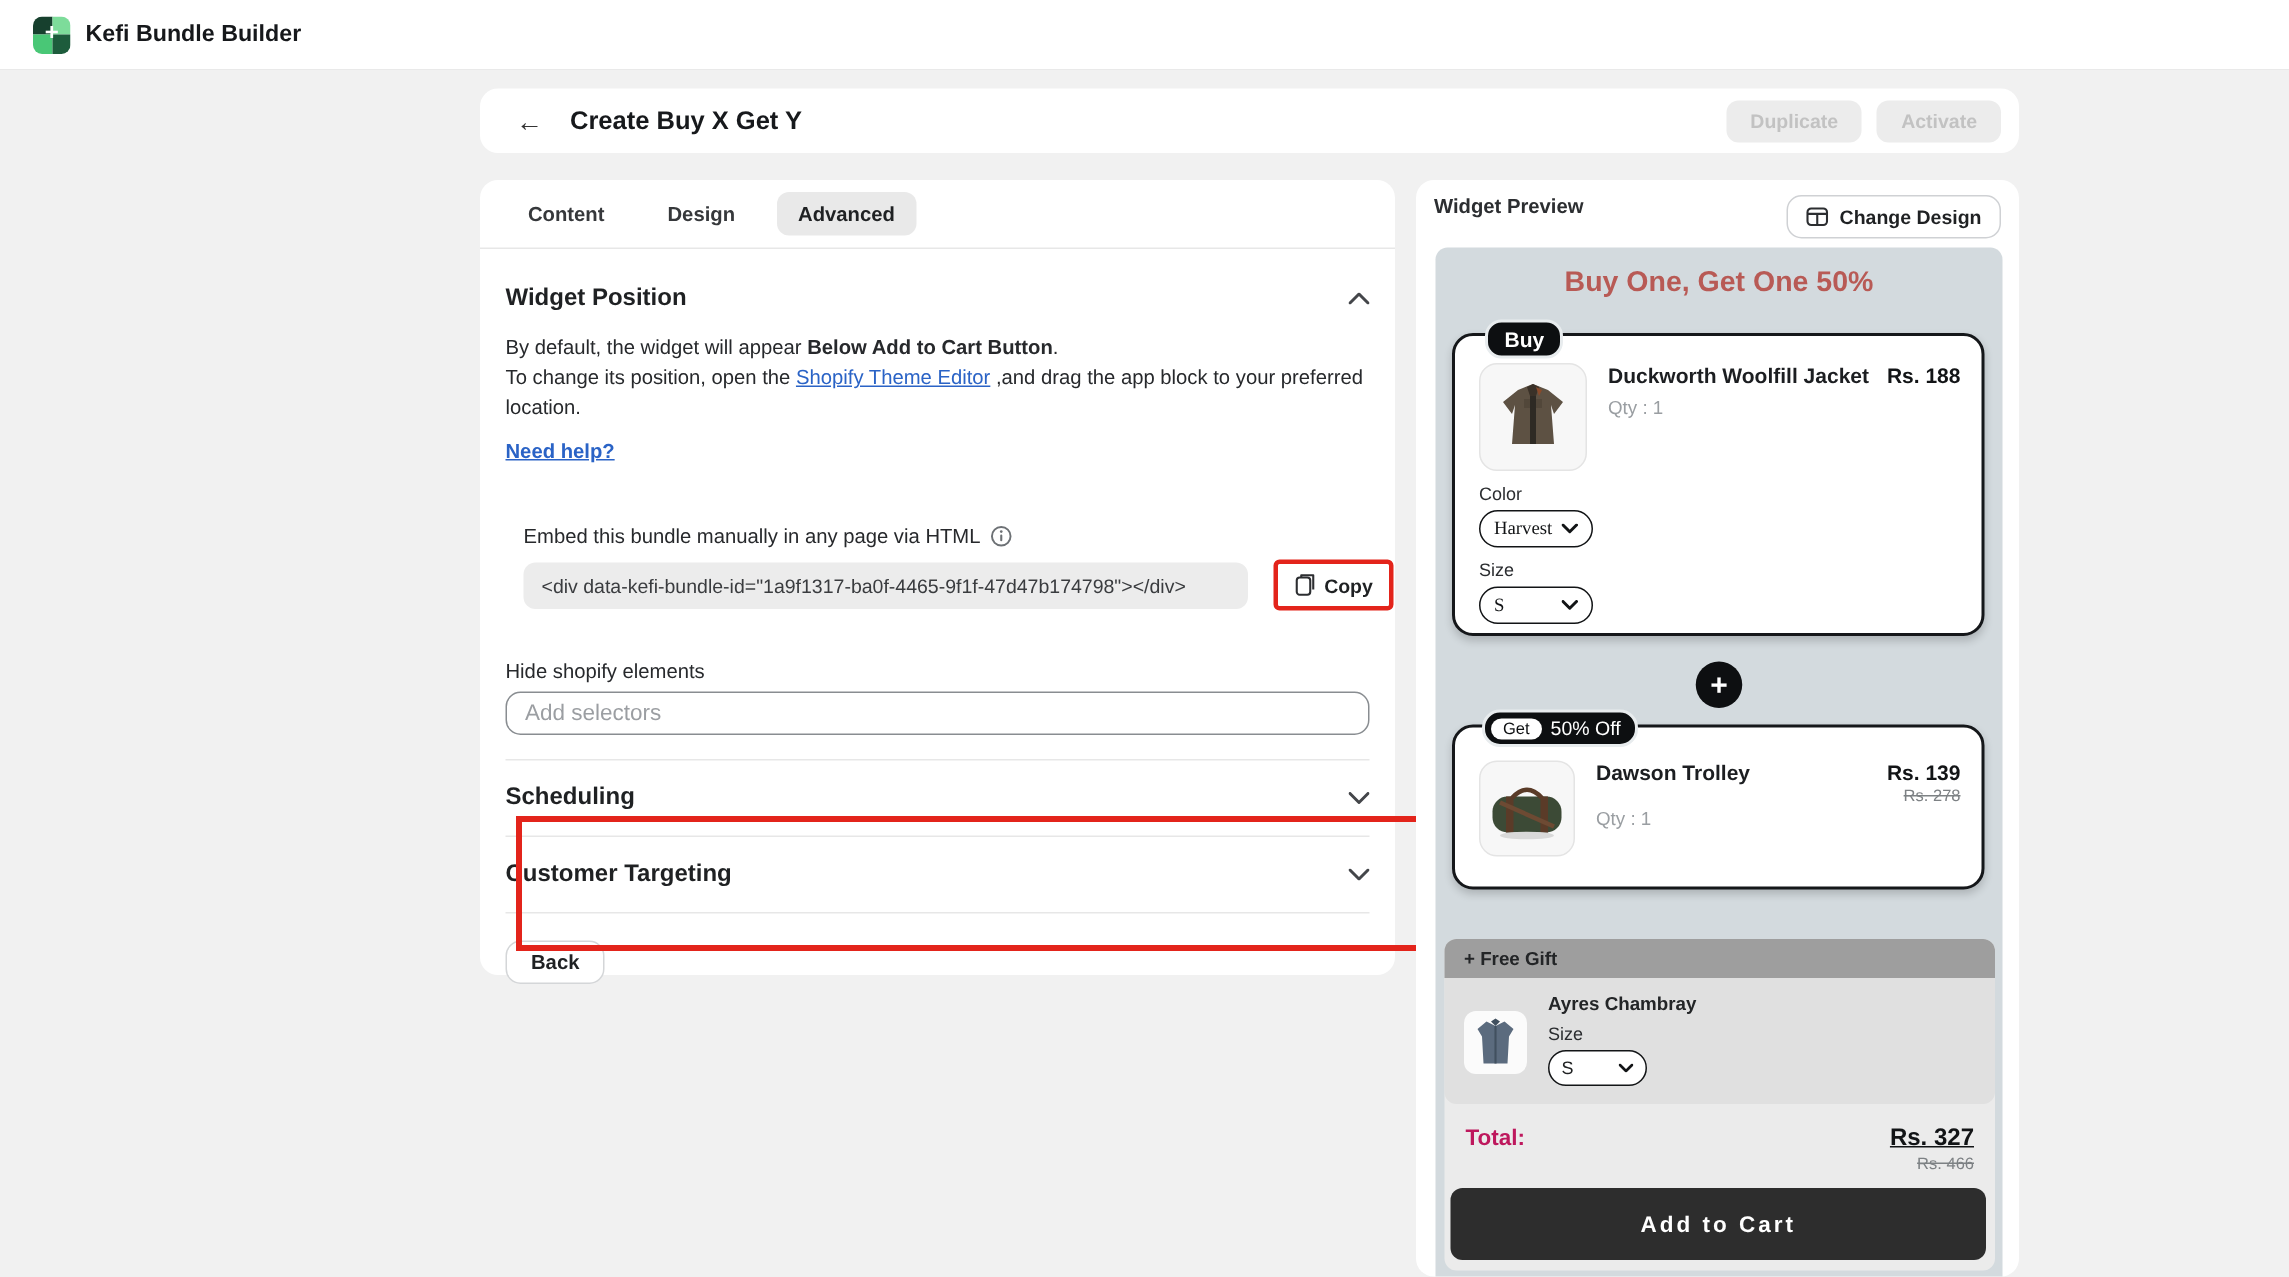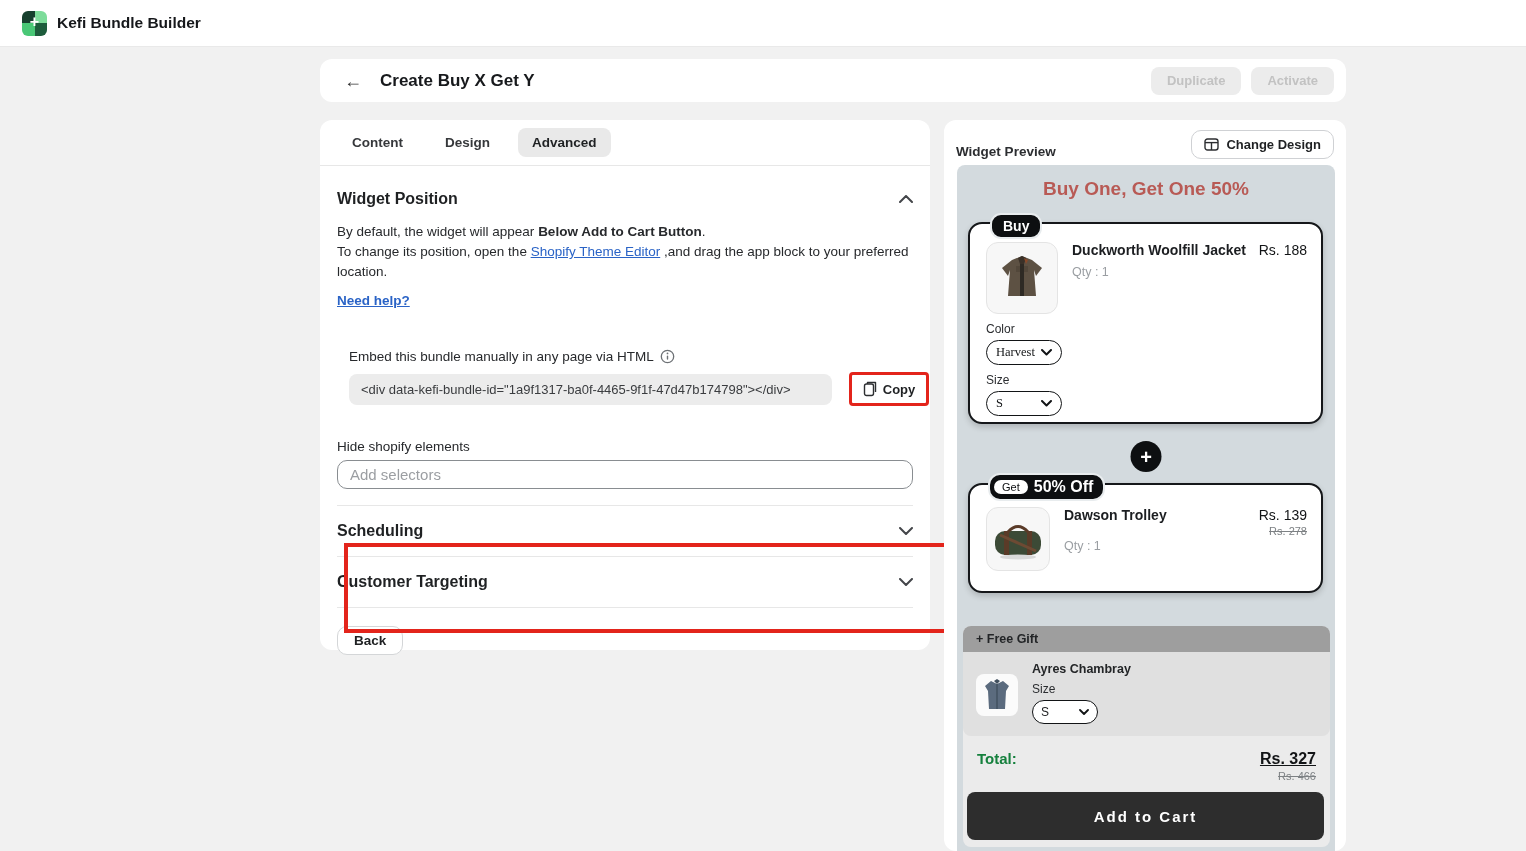--- a/index.html
+++ b/index.html
@@ -56,50 +56,50 @@
     padding:0 12px; font-size:15px; font-family:"Liberation Sans",sans-serif; color:#1f2123; outline:none; }
   .selectors-input::placeholder { color:#9b9ea2; }
 
   .divider { border-top:1px solid #e7e7e7; margin-top:16px; }
   .collapse-row { display:flex; align-items:center; justify-content:space-between; padding:16px 0; cursor:pointer; }
   .back-btn { margin:18px 0 0 0; background:#fff; border:1px solid #d4d6d8; border-radius:10px;
     padding:6px 16px; font-size:13.5px; font-weight:bold; color:#1f2123; cursor:pointer; }
 
   .right-card { position:absolute; left:944px; top:120px; width:402px; height:731px;
     background:#fff; border-radius:12px; }
-  .preview-head { display:flex; align-items:flex-end; justify-content:space-between; padding:10px 12px 10px 12px; }
+  .preview-head { display:flex; align-items:flex-start; justify-content:space-between; padding:10px 12px 10px 12px; }
   .preview-label { font-size:13.5px; font-weight:bold; color:#2c2e31; }
   .change-design-btn { display:flex; align-items:center; gap:7px; background:#fff;
     border:1px solid #cfd1d4; border-radius:10px; padding:6px 12px; font-size:13px; font-weight:bold;
     color:#1f2123; cursor:pointer; }
 
   .preview-panel { position:absolute; left:13px; top:45px; width:378px; height:686px;
     background:#d3dade; border-radius:8px 8px 0 0; overflow:hidden; }
   .preview-title { text-align:center; margin-top:13px; font-size:19px; font-weight:bold; color:#b85a55; }
 
   .prod-card { position:absolute; left:11px; width:355px; background:#fff;
     border:2px solid #15171a; border-radius:14px; box-shadow:0 3px 6px rgba(0,0,0,0.18); }
   .buy-card { top:57px; height:202px; }
   .get-card { top:318px; height:110px; }
   .badge { position:absolute; top:-11px; left:20px; background:#0d0f11; color:#fff; font-size:14px;
     font-weight:bold; border-radius:11px; padding:3px 11px; border:2px solid #e8ecee; }
   .badge-get-wrap { position:absolute; top:-12px; left:18px; background:#0d0f11; border-radius:12px;
     padding:3px 10px 3px 4px; border:2px solid #e8ecee; display:flex; align-items:center; gap:6px; }
   .badge-get-pill { background:#fff; color:#0d0f11; font-size:11px; font-weight:normal;
     border-radius:9px; padding:1px 8px; }
-  .badge-off { color:#fff; font-size:16px; font-weight:bold; }
+  .badge-off { color:#fff; font-size:13px; font-weight:normal; }
 
   .prod-row { display:flex; padding:18px 14px 0 16px; }
   .prod-img { width:72px; height:72px; background:#f7f7f7; border:1px solid #e4e4e4; border-radius:12px;
     display:flex; align-items:center; justify-content:center; flex-shrink:0; }
   .get-card .prod-img { width:64px; height:64px; }
   .prod-info { flex:1; padding-left:14px; }
   .prod-top { display:flex; justify-content:space-between; align-items:flex-start; }
   .prod-name { font-size:14px; font-weight:bold; color:#1c1e21; }
-  .prod-price { font-size:14px; font-weight:normal; color:#121416; white-space:nowrap; margin-left:8px; }
+  .prod-price { font-size:14px; font-weight:bold; color:#121416; white-space:nowrap; margin-left:8px; }
   .prod-compare { font-size:11px; color:#7d8184; text-decoration:line-through; text-align:right; margin-top:2px; }
   .prod-qty { font-size:12.5px; color:#9a9ea2; margin-top:7px; }
 
   .variant-block { padding:8px 16px 0 16px; }
   .variant-label { font-size:12px; color:#2b2d30; margin-bottom:4px; }
   .select-pill { display:flex; align-items:center; justify-content:space-between; width:76px; height:25px;
     border:1.5px solid #121416; border-radius:13px; padding:0 9px; font-size:12.5px; color:#121416;
     background:#fff; cursor:pointer; margin-bottom:8px;font-family:Liberation Serif, serif; }
 
   .plus-btn { position:absolute; left:50%; top:276px; transform:translateX(-50%); width:31px; height:31px;
@@ -112,21 +112,21 @@
     padding:0 13px; font-size:12.5px; font-weight:bold; color:#232527; }
   .gift-body { background:#e0e0e0; border-radius:0 0 8px 8px; display:flex; padding:10px 13px 12px 13px; }
   .gift-img { width:42px; height:42px; background:#fbfbfb; border-radius:8px; display:flex; align-items:center;
     justify-content:center; flex-shrink:0; margin-top:12px; }
   .gift-info { padding-left:14px; }
   .gift-name { font-size:12.5px; font-weight:bold; color:#232527; }
   .gift-size-label { font-size:12px; color:#2b2d30; margin:6px 0 4px 0; }
   .gift-select { width:66px; height:24px; border:1.5px solid #121416; border-radius:12px; background:#fff;
     display:flex; align-items:center; justify-content:space-between; padding:0 8px; font-size:12px; cursor:pointer; }
   .total-row { display:flex; justify-content:space-between; padding:14px 14px 0 14px; }
-  .total-label { font-size:15px; font-weight:bold; color:#15803d; }
+  .total-label { font-size:15px; font-weight:bold; color:#be185d; }
   .total-price { font-size:16px; font-weight:bold; color:#121416; text-align:right;text-decoration:underline; }
   .total-compare { font-size:11px; color:#7d8184; text-decoration:line-through; text-align:right; margin-top:2px; }
   .atc-btn { position:absolute; left:4px; bottom:7px; width:357px; height:48px; background:#2d2d2d;
     border:none; border-radius:8px; color:#fff; font-size:15px; font-weight:bold; letter-spacing:2px;
     cursor:pointer; font-family:"Liberation Sans",sans-serif; }
   svg { display:block; }
 </style>
 </head>
 <body>
 

